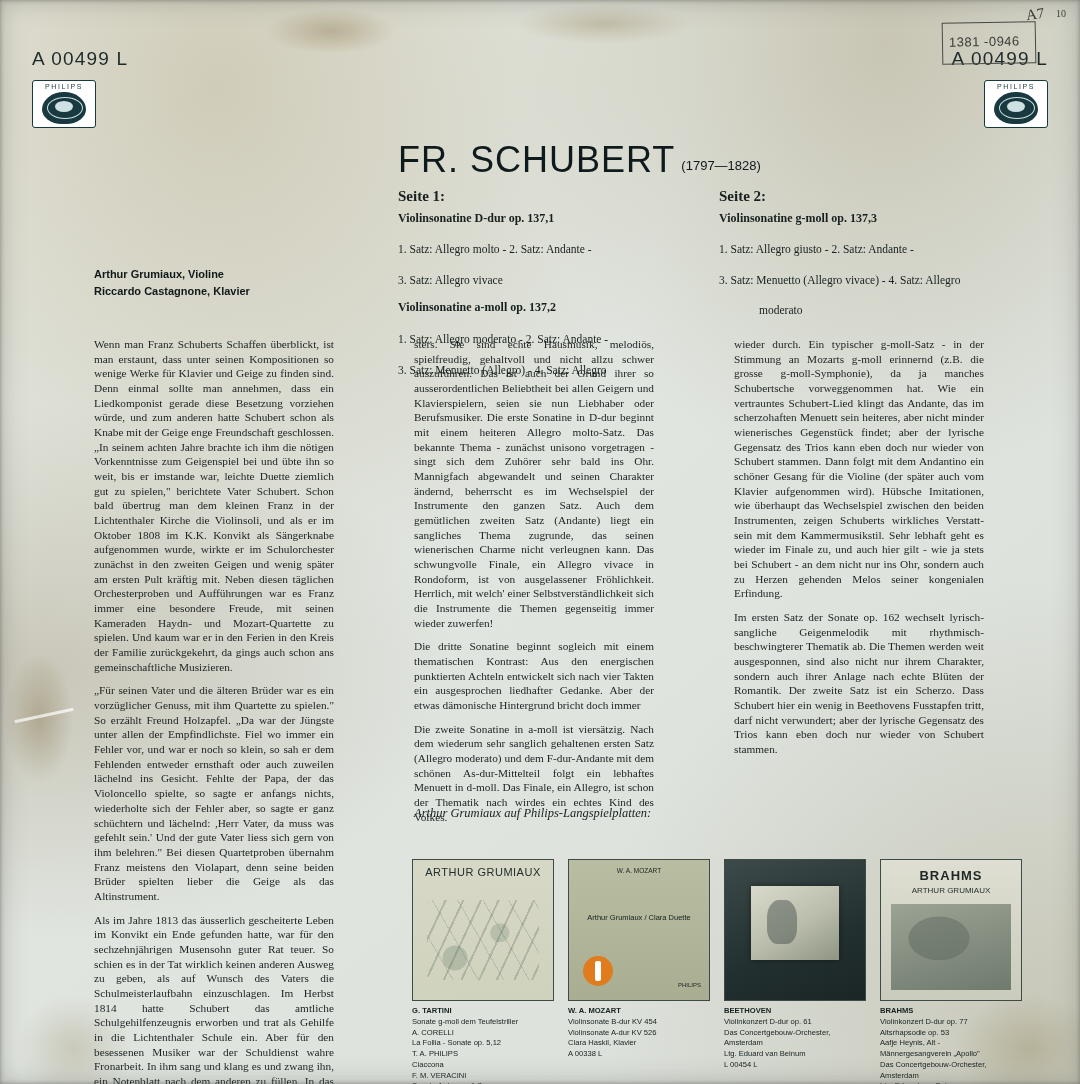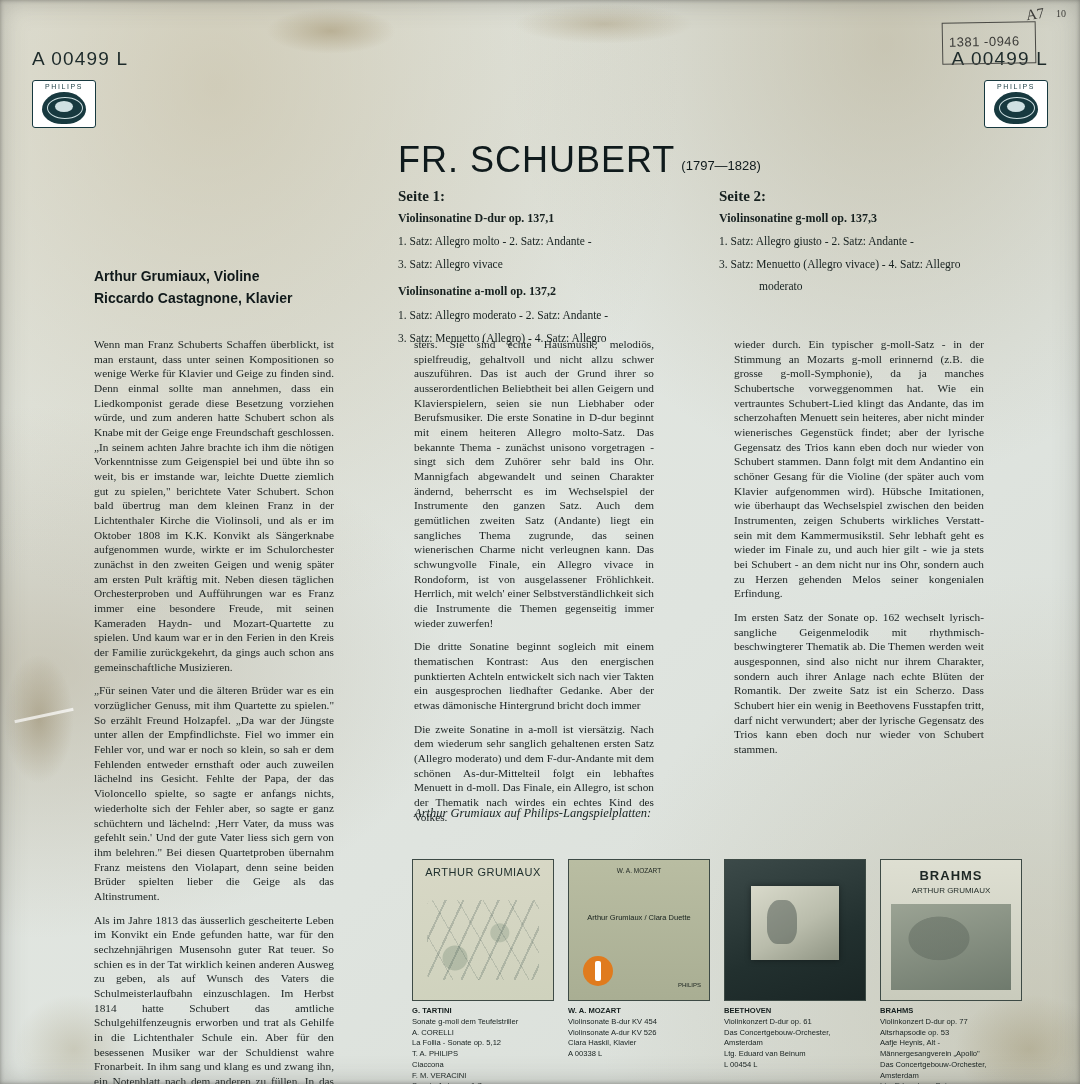--- a/index.html
+++ b/index.html
@@ -159,31 +159,31 @@
     position: absolute;
     font-family: "Liberation Serif", serif;
     color: #16201f;
     font-size: 11.5px;
     line-height: 1.45;
   }
   .side.s1 { left: 384px; top: 172px; width: 300px; }
   .side.s2 { left: 705px; top: 172px; width: 300px; }
   .side .side-label { font-weight: bold; font-size: 15px; }
   .side .work { font-weight: bold; font-size: 12px; margin-top: 2px; }
-  .side .mv { margin-top: 6px; }
+  .side .mv { margin-top: 14px; }
   .side .group { margin-bottom: 11px; }
   .side .indent { padding-left: 40px; }
 
   
   .performers {
     position: absolute;
     left: 80px;
     top: 252px;
     font-family: "Liberation Sans", sans-serif;
-    font-size: 14px;
+    font-size: 11px;
     color: #10191a;
     line-height: 1.55;
   }
   .performers .nm { font-weight: bold; }
 
   
   .col {
     position: absolute;
     top: 323px;
     font-family: "Liberation Serif", serif;

